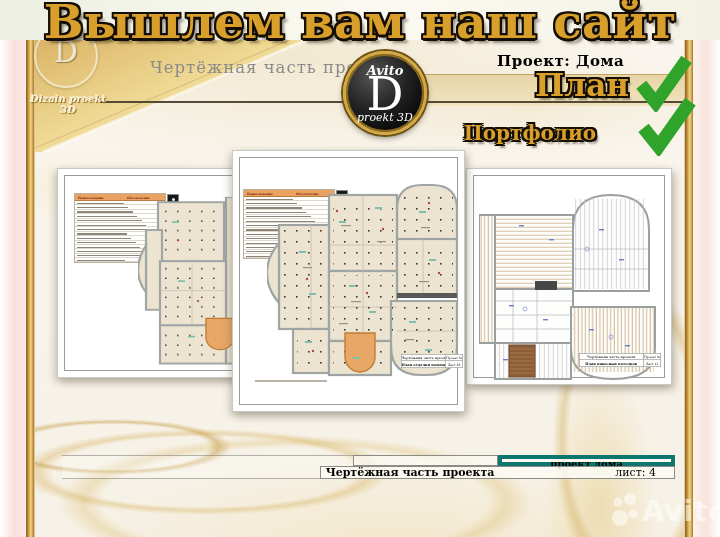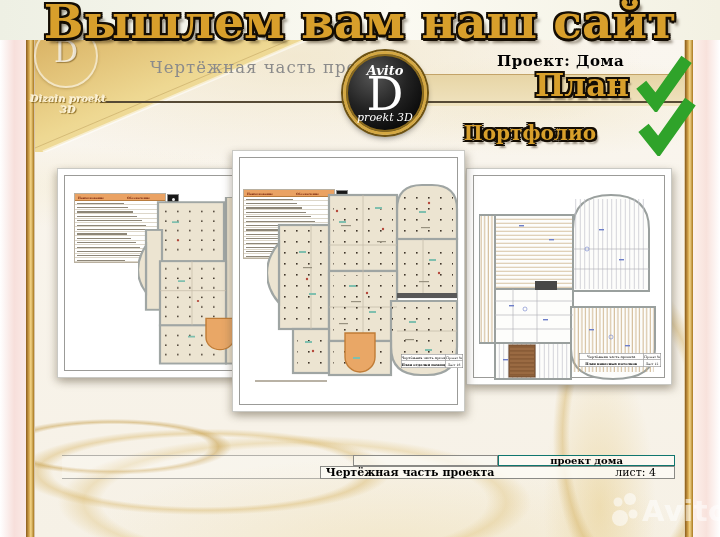--- a/index.html
+++ b/index.html
@@ -114,21 +114,21 @@
   .sc2{width:34px;font-size:6px;text-align:center;line-height:13px;white-space:nowrap;overflow:hidden;}
   .sheet-note{position:absolute;background:#b9b2a5;height:2px;}
 
   
   .tblock-ext{left:62px;top:455px;width:291px;height:24px;z-index:2;
     border-top:1px solid rgba(110,110,105,.5);border-bottom:1px solid rgba(110,110,105,.5);
     background:rgba(255,255,255,.22);}
   .tblock{left:320px;top:455px;width:355px;height:24px;z-index:2;}
   .tb-c0{position:absolute;left:33px;top:0;width:145px;height:11px;border:1px solid #8a8a86;
     background:rgba(250,248,242,.78);}
-  .tb-c1{position:absolute;left:178px;top:0;right:0;height:11px;border:1px solid #0f766e;
+  .tb-c1{position:absolute;left:178px;top:0;right:0;height:11px;border:4px solid #0f766e;
     background:rgba(252,250,245,.82);font-size:10px;font-weight:bold;text-align:center;line-height:10px;}
   .tb-r2{position:absolute;left:0;top:11px;right:0;height:13px;border:1px solid #8a8a86;
     background:rgba(252,250,245,.85);}
   .tb-t{position:absolute;left:0;top:0;width:178px;text-align:center;font-size:11px;font-weight:bold;
     line-height:12px;}
   .tb-s{position:absolute;right:18px;top:0;font-size:11px;line-height:12px;}
 
   
   .avito{left:610px;top:492px;z-index:9;display:flex;align-items:center;opacity:.55;}
   .avito-text{font-family:"DejaVu Sans",sans-serif;font-weight:bold;font-size:29px;color:#fff;

